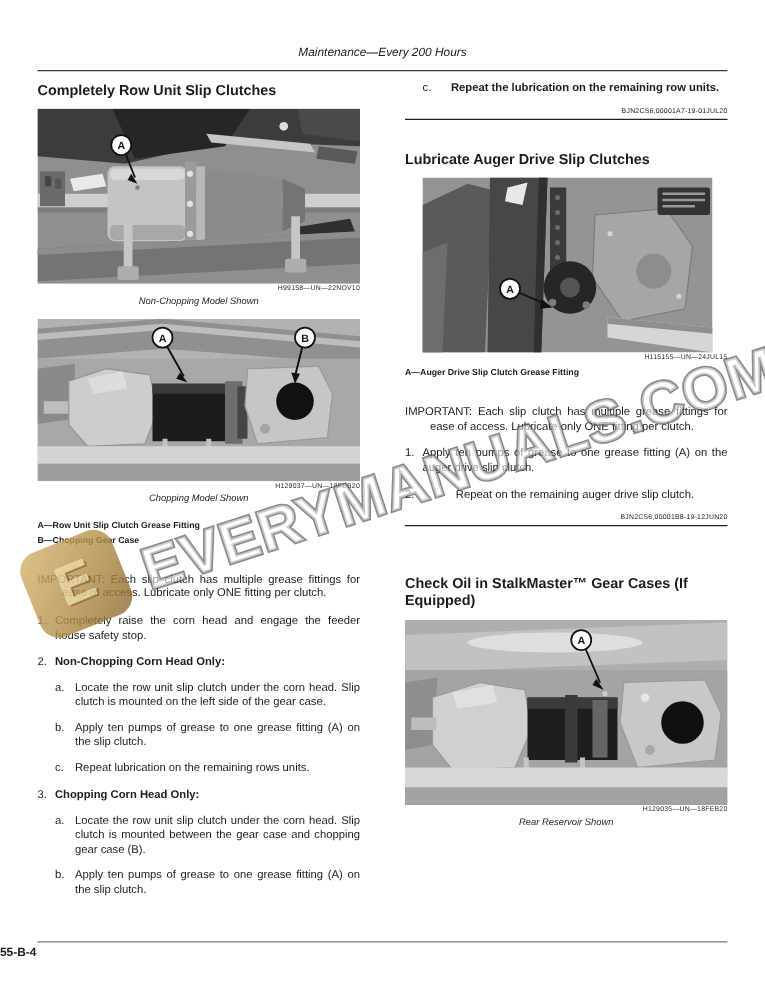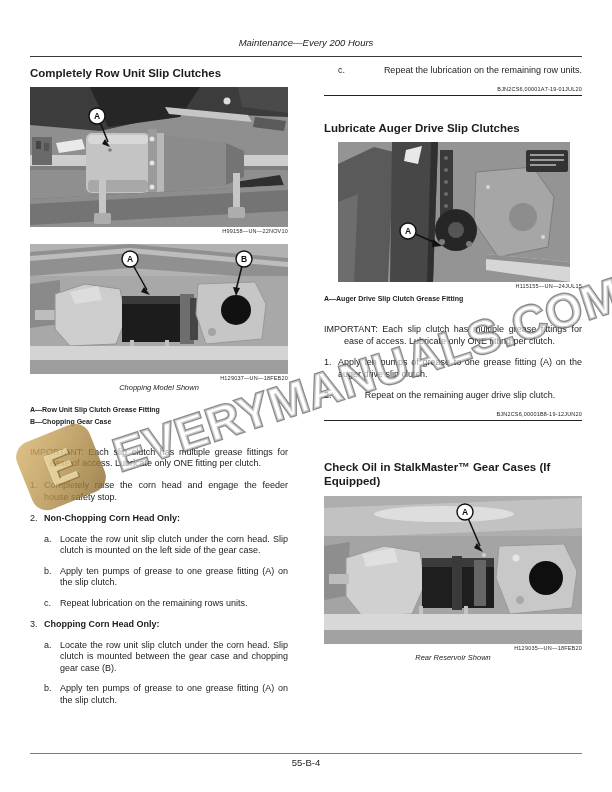--- a/index.html
+++ b/index.html
@@ -29,21 +29,21 @@
   .step { display:flex; margin-top:10px; font-size:9px; line-height:1.28; }
   .step-num { width:14px; flex:none; }
   .step-body { flex:1; text-align:justify; }
   .step-title { font-weight:bold; }
   .substep { display:flex; margin:9px 0 0 14px; font-size:9px; line-height:1.28; }
   .sub-letter { width:16px; flex:none; }
   .sub-text { flex:1; text-align:justify; }
   .doc-code { font-size:5.5px; text-align:right; color:#222; margin-top:9px; letter-spacing:0.2px; }
   .section-rule { border-top:1.1px solid #222; margin-top:3px; }
   .footer-rule { position:absolute; top:753px; left:30px; width:552px; border-top:1.2px solid #7a7a7a; }
-  .page-number { position:absolute; top:757px; left:0; width:612px; text-align:center; font-size:9.5px; font-weight:normal; }
+  .page-number { position:absolute; top:757px; left:0; width:612px; text-align:left; font-size:9.5px; font-weight:bold; }
   .watermark-svg { position:absolute; left:0; top:0; pointer-events:none; }
   .wm-logo {
     position:absolute; left:22px; top:431px; width:78px; height:72px;
     border-radius:16px; transform:rotate(-22deg);
     background:linear-gradient(135deg, rgba(216,180,108,0.92) 0%, rgba(178,142,72,0.92) 55%, rgba(138,106,48,0.92) 100%);
     opacity:0.88; pointer-events:none;
     display:flex; align-items:center; justify-content:center;
   }
   .wm-logo span {
     font-size:44px; font-weight:bold; color:#dfc98e;
@@ -95,20 +95,21 @@
       <rect x="198" y="120" width="17" height="11" rx="2" fill="#adadad"></rect>
       <g>
         <line x1="70" y1="35" x2="78" y2="55" stroke="#111" stroke-width="1.5"></line>
         <polygon points="75,52 80,60 72,57" fill="#111"></polygon>
         <circle cx="67" cy="29" r="8" fill="#ffffff" stroke="#111" stroke-width="1.4"></circle>
         <text class="callout-text" x="67" y="32.3" text-anchor="middle">A</text>
       </g>
       <circle cx="80" cy="63" r="1.8" fill="#7d7d7d"></circle>
     </svg>
     <div class="img-id">H99158—UN—22NOV10</div>
+    <div class="fig-caption">Non-Chopping Model Shown</div>
     <div class="fig-gap"></div>
 
     <svg class="figure-svg" width="258" height="130" viewBox="0 0 258 130">
       <rect width="258" height="130" fill="#b2b2b2"></rect>
       <polygon points="0,8 100,0 258,14 258,36 100,24 0,32" fill="#909090"></polygon>
       <polygon points="0,12 100,4 258,18 258,23 100,9 0,17" fill="#bdbdbd"></polygon>
       <rect y="32" width="258" height="74" fill="#a8a8a8"></rect>
       <polygon points="0,40 30,36 30,80 0,84" fill="#8a8a8a"></polygon>
       <rect x="5" y="66" width="24" height="10" fill="#bdbdbd"></rect>
       <polygon points="25,50 55,40 90,45 96,74 86,100 40,102 25,85" fill="#cdcdcd" stroke="#949494" stroke-width="1"></polygon>
@@ -183,21 +184,21 @@
     </div>
     <div class="substep">
       <span class="sub-letter">b.</span>
       <div class="sub-text">Apply ten pumps of grease to one grease fitting (A) on the slip clutch.</div>
     </div>
   </div>
 
   <div class="col col-right">
     <div class="substep" style="margin-top:1px;">
       <span class="sub-letter">c.</span>
-      <div class="sub-text" style="text-align:right;">Repeat the lubrication on the remaining row units.</div>
+      <div class="sub-text" style="text-align:center;font-weight:bold;">Repeat the lubrication on the remaining row units.</div>
     </div>
     <div class="doc-code">BJN2CS6,00001A7-19-01JUL20</div>
     <div class="section-rule"></div>
 
     <div class="section-heading" style="margin-top:25px;">Lubricate Auger Drive Slip Clutches</div>
 
     <svg class="figure-svg" style="margin-left:14px;" width="232" height="140" viewBox="0 0 232 140">
       <rect width="232" height="140" fill="#949494"></rect>
       <polygon points="0,22 36,5 56,10 50,140 0,140" fill="#5a5a5a"></polygon>
       <polygon points="0,60 20,52 16,140 0,140" fill="#6d6d6d"></polygon>

